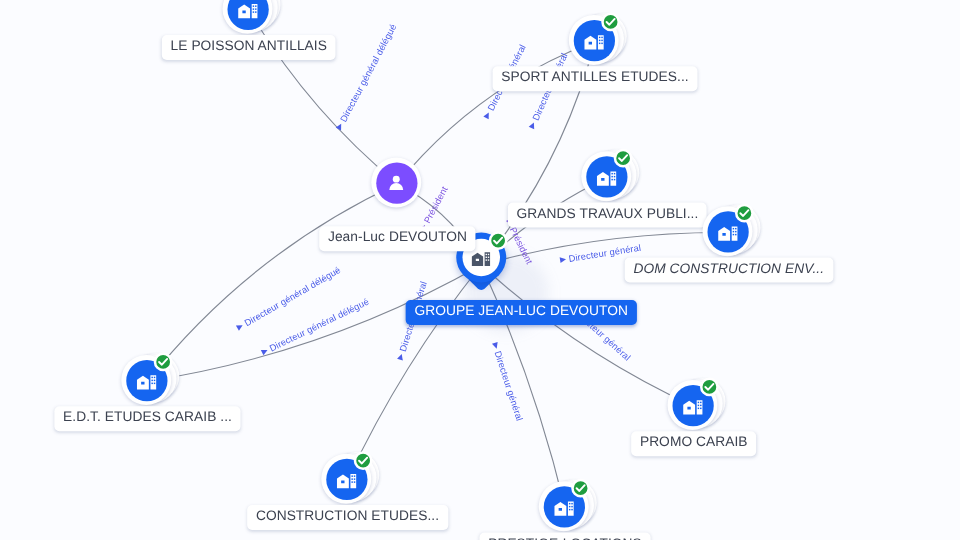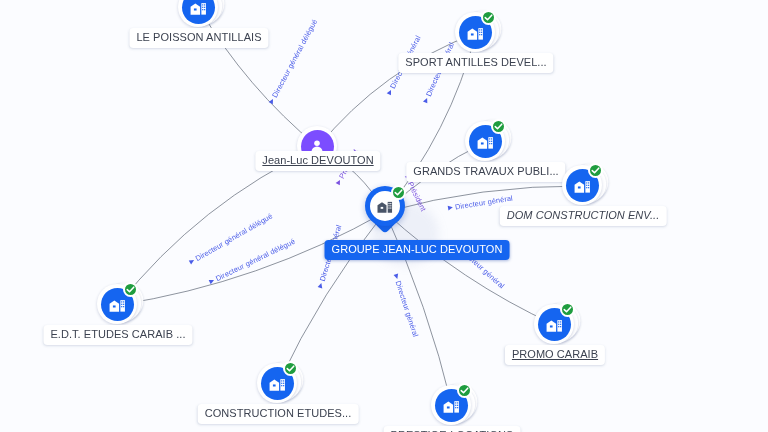--- a/index.html
+++ b/index.html
@@ -254,21 +254,21 @@
         <div class="node-stack">
           <div class="stack-card c1"></div>
           <div class="node-disc person-disc">
             <svg width="18" height="18" viewBox="0 0 24 24">
               <circle cx="12" cy="8.4" r="3.7" fill="#ffffff"></circle>
               <path d="M4.6 20 a7.4 7.4 0 0 1 14.8 0 Z" fill="#ffffff"></path>
             </svg>
           </div>
         </div>
       </div>
-      <div class="node-label" style="left: 318px; top: 151px; text-decoration: underline;">Jean-Luc DEVOUTON</div>
+      <div class="node-label" style="left: 318px; top: 181px;">Jean-Luc DEVOUTON</div>
       <div class="node" style="left: 199px; top: 8px;">
         <div class="node-stack">
           <div class="stack-card c3"></div>
           <div class="stack-card c2"></div>
           <div class="stack-card c1"></div>
           <div class="node-disc">
             <svg width="19" height="19" viewBox="0 0 24 24">
               <path d="M2 21 V11 L8 7 L14 11 V21 Z" fill="#ffffff"></path>
               <path d="M15.6 21 V6.5 H21.4 V21 Z" fill="#ffffff"></path>
               <rect x="16.6" y="8" width="1.5" height="1.5" fill="#1565f0"></rect>
@@ -301,21 +301,21 @@
               <path d="M6.2 13.2 h3.4 v2.6 h-3.4 Z" fill="#1565f0"></path>
             </svg>
           </div>
           <div class="badge">
             <svg width="9" height="9" viewBox="0 0 10 10">
               <path d="M1.4 5.1 L3.9 7.5 L8.6 2.4" fill="none" stroke="#ffffff" stroke-width="1.7" stroke-linecap="round" stroke-linejoin="round"></path>
             </svg>
           </div>
         </div>
       </div>
-      <div class="node-label" style="left: 476px; top: 53px;">SPORT ANTILLES DEVEL...</div>
+      <div class="node-label" style="left: 476px; top: 53px;">SPORT ANTILLES ETUDES...</div>
       <div class="node" style="left: 486px; top: 142px;">
         <div class="node-stack">
           <div class="stack-card c3"></div>
           <div class="stack-card c2"></div>
           <div class="stack-card c1"></div>
           <div class="node-disc">
             <svg width="19" height="19" viewBox="0 0 24 24">
               <path d="M2 21 V11 L8 7 L14 11 V21 Z" fill="#ffffff"></path>
               <path d="M15.6 21 V6.5 H21.4 V21 Z" fill="#ffffff"></path>
               <rect x="16.6" y="8" width="1.5" height="1.5" fill="#1565f0"></rect>
@@ -379,21 +379,21 @@
               <path d="M6.2 13.2 h3.4 v2.6 h-3.4 Z" fill="#1565f0"></path>
             </svg>
           </div>
           <div class="badge">
             <svg width="9" height="9" viewBox="0 0 10 10">
               <path d="M1.4 5.1 L3.9 7.5 L8.6 2.4" fill="none" stroke="#ffffff" stroke-width="1.7" stroke-linecap="round" stroke-linejoin="round"></path>
             </svg>
           </div>
         </div>
       </div>
-      <div class="node-label" style="left: 555px; top: 345px; text-decoration: underline;">PROMO CARAIB</div>
+      <div class="node-label" style="left: 555px; top: 345px;">PROMO CARAIB</div>
       <div class="node" style="left: 452px; top: 406px;">
         <div class="node-stack">
           <div class="stack-card c3"></div>
           <div class="stack-card c2"></div>
           <div class="stack-card c1"></div>
           <div class="node-disc">
             <svg width="19" height="19" viewBox="0 0 24 24">
               <path d="M2 21 V11 L8 7 L14 11 V21 Z" fill="#ffffff"></path>
               <path d="M15.6 21 V6.5 H21.4 V21 Z" fill="#ffffff"></path>
               <rect x="16.6" y="8" width="1.5" height="1.5" fill="#1565f0"></rect>

